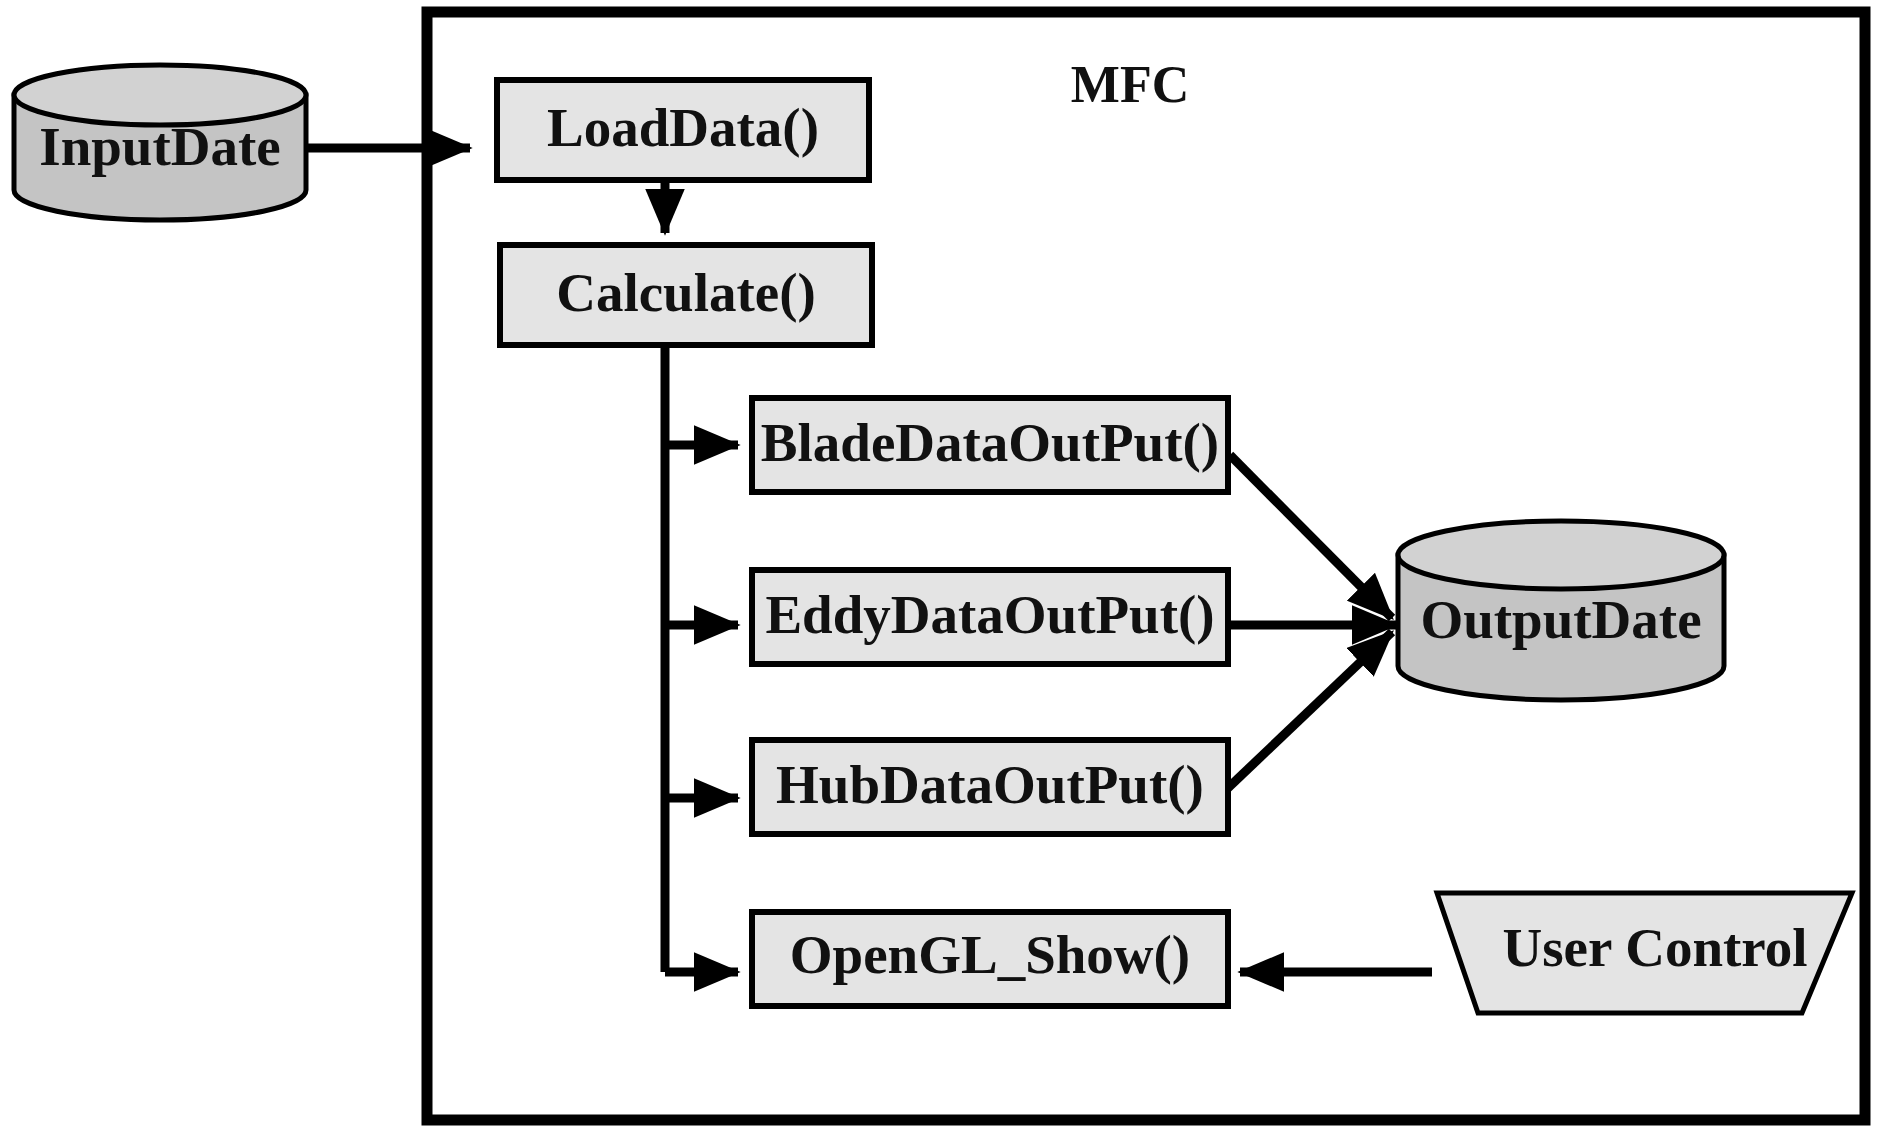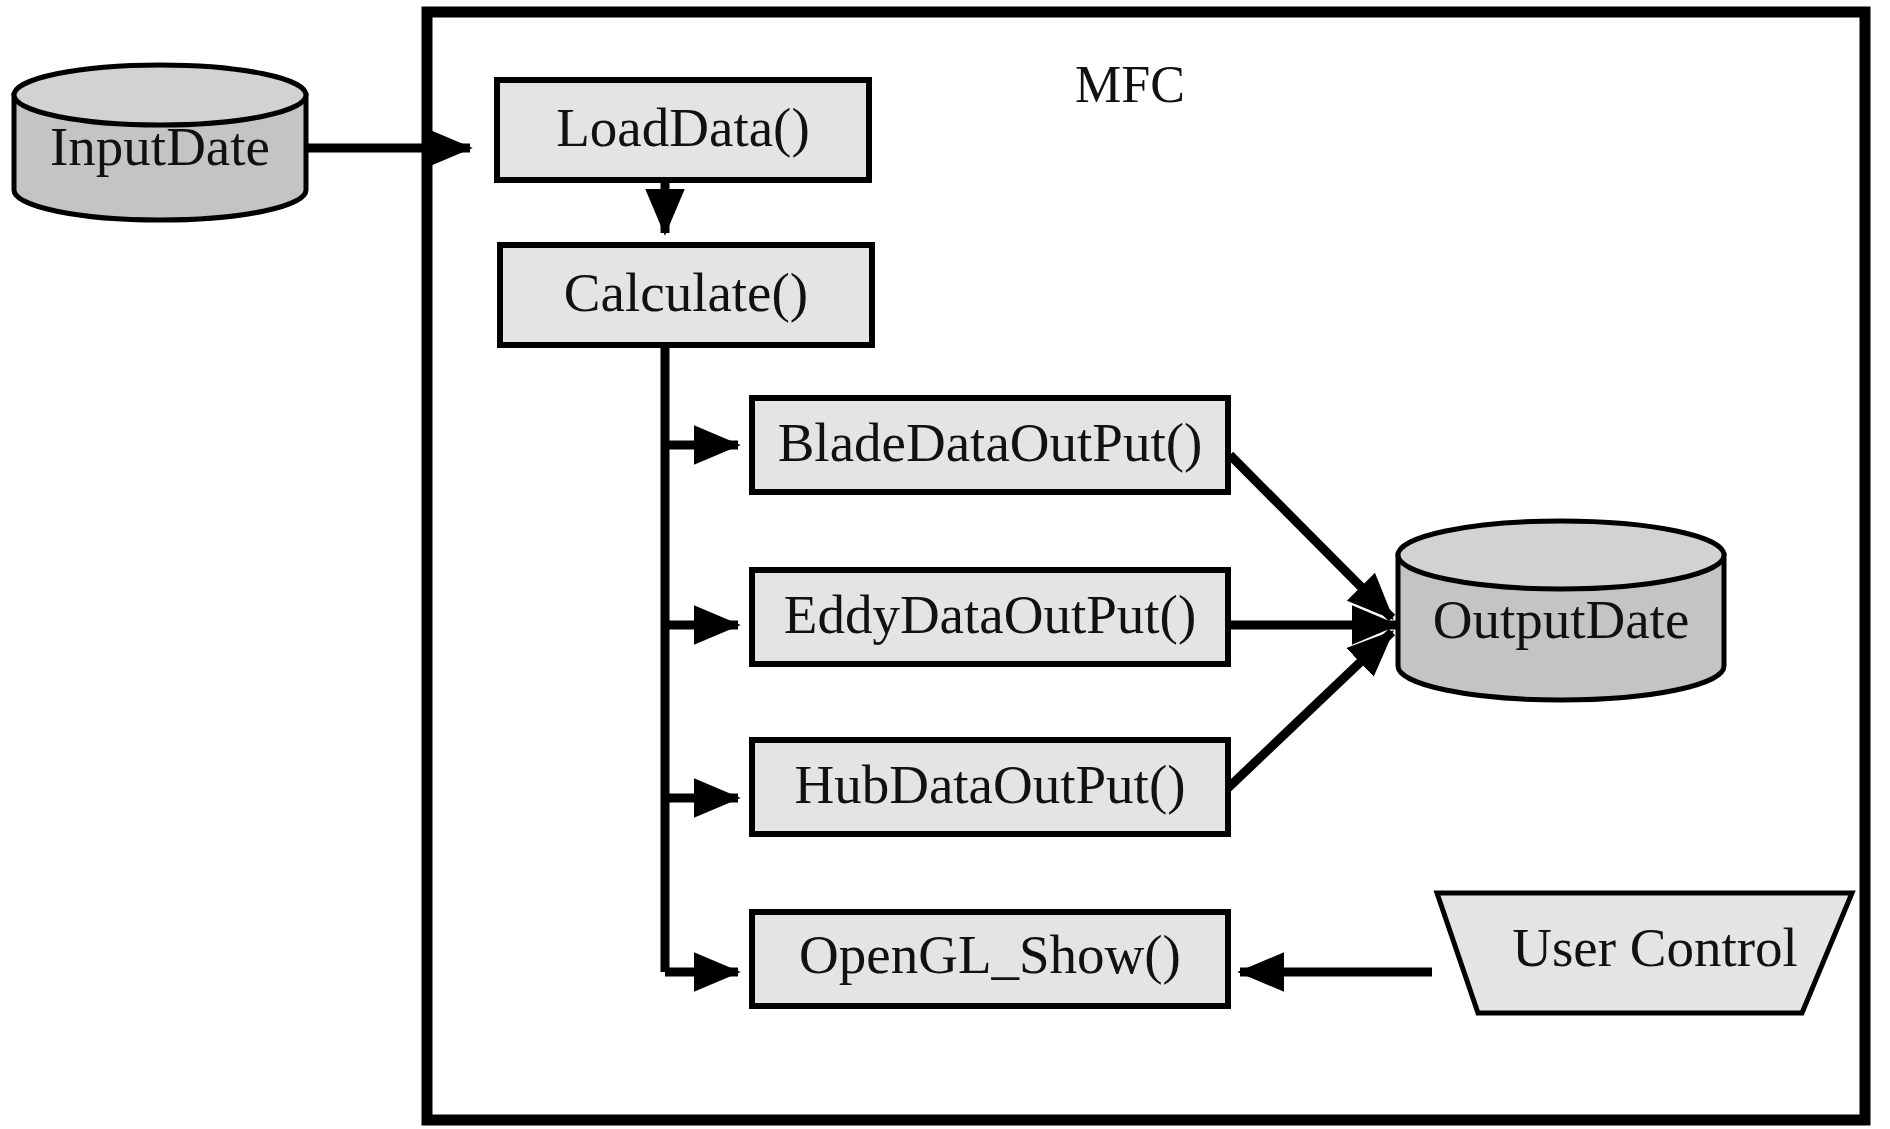--- a/index.html
+++ b/index.html
@@ -10,20 +10,21 @@
   body {
     width: 1890px;
     height: 1129px;
     font-family: "Liberation Serif", "DejaVu Serif", serif;
     overflow: hidden;
   }
   #diagram-root {
     position: relative;
     width: 1574px;
     height: 1129px;
+    font-weight: bold;
   }
   svg.diagram {
     display: block;
     width: 1890px;
     height: 1129px;
   }
   .node-label {
     font-family: "Liberation Serif", "DejaVu Serif", serif;
     fill: #111111;
     text-anchor: middle;

